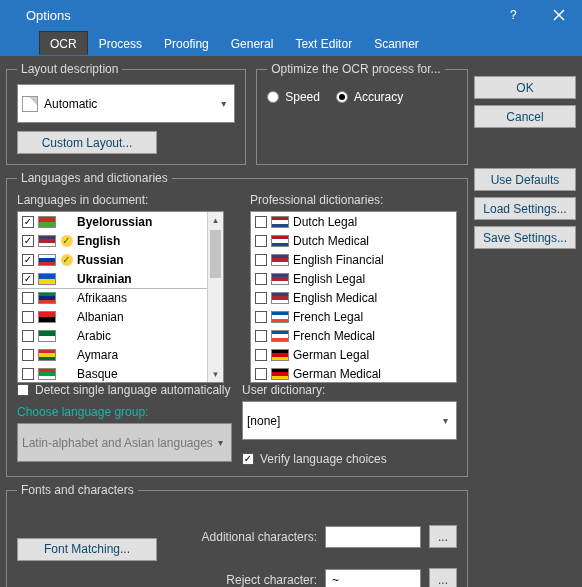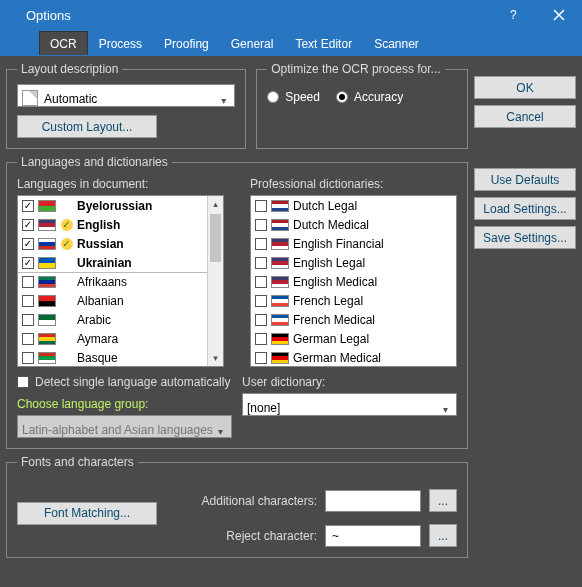--- a/index.html
+++ b/index.html
@@ -12,21 +12,21 @@
   .tab.active { background: #4a4a4a; border: 1px solid #333; border-bottom-color: #4a4a4a; color: #fff; margin-left: 35px; }
   .body { display: flex; padding: 6px; gap: 6px; height: calc(587px - 56px); }
   .main { flex: 1; display: flex; flex-direction: column; gap: 6px; }
   .side { width: 102px; display: flex; flex-direction: column; gap: 6px; padding-top: 14px; }
   .side .gap { height: 28px; }
   .btn { background: #e1e1e1; border: 1px solid #9a9a9a; height: 23px; font-size: 12px; display: flex; align-items: center; justify-content: center; padding: 8px 6px; color: #0c4a6e; }
   fieldset { border: 1px solid #888; margin: 0; padding: 8px 10px 10px 10px; color: #dcdcdc; background: #4a4a4a; }
   legend { color: #dcdcdc; padding: 0 4px; font-size: 12px; }
   .row { display: flex; gap: 10px; }
   .label { color: #dcdcdc; margin-bottom: 4px; }
-  .combo { background: #fff; border: 1px solid #888; height: 23px; display: flex; align-items: flex-end; padding: 0 4px; color: #000; position: relative; }
+  .combo { background: #fff; border: 1px solid #888; height: 39px; display: flex; align-items: center; padding: 0 4px; color: #000; position: relative; }
   .combo.disabled { background: #cfcfcf; color: #777; }
   .combo .arrow { margin-left: auto; font-size: 10px; color:#555; padding:0 4px; }
   .icon-doc { width: 16px; height: 16px; border: 1px solid #999; background: #fff; margin-right: 6px; position:relative; }
   .icon-doc::after { content:''; position:absolute; right:0; top:0; border-width:4px; border-style:solid; border-color:#ccc #ccc transparent transparent; }
   .radio-row { display:flex; gap:16px; margin-top:6px; align-items:center; color:#ffffff; }
   .radio { width:12px; height:12px; border:1px solid #888; border-radius:50%; background:#fff; display:inline-flex; align-items:center; justify-content:center; }
   .radio.sel::after { content:''; width:6px; height:6px; background:#000; border-radius:50%; }
   .listpanel { display:flex; gap:26px; }
   .listcol { flex:1; display:flex; flex-direction:column; }
   .listbox { background:#fff; border:1px solid #888; height:172px; overflow:hidden; position:relative; color:#000; }
@@ -36,27 +36,27 @@
   .scroll-thumb { position:absolute; left:2px; right:2px; top:18px; height:48px; background:#c4c4c4; }
   .li { display:flex; align-items:center; height:19px; padding:0 4px; gap:4px; }
   .li.sep { border-top:1px solid #bbb; }
   .chk { width:12px; height:12px; border:1px solid #555; background:#fff; display:inline-flex; align-items:center; justify-content:center; font-size:10px; line-height:1; }
   .chk.on::after { content:'✓'; color:#000; }
   .flag { width:18px; height:12px; border:1px solid #888; display:inline-block; flex-shrink:0; }
   .dict { width:13px; height:13px; display:inline-flex; align-items:center; justify-content:center; font-size:10px; }
   .dict.on::before { content:'✓'; background:#ffd24a; color:#3a7a00; border-radius:50%; width:12px; height:12px; display:inline-flex; align-items:center; justify-content:center; }
   .liname { white-space:nowrap; }
   .bold { font-weight:600; }
-  .subrow { display:flex; gap:10px; margin-top:8px; }
+  .subrow { display:flex; gap:10px; }
   .half { flex:1; }
   .inline-chk { display:flex; align-items:center; gap:6px; color:#dcdcdc; }
-  .disabled-text { color:#bef264; }
+  .disabled-text { color:#14b8a6; }
   .textinput { background:#fff; border:1px solid #888; height:22px; width:96px; color:#000; padding:0 6px; display:flex; align-items:center; }
   .dots { width:28px; }
-  .fc-row { display:flex; align-items:center; gap:8px; margin-top:12px; justify-content:flex-end; }
+  .fc-row { display:flex; align-items:center; gap:8px; margin-top:20px; justify-content:flex-end; }
   .fc-row .lab { color:#dcdcdc; }
   svg { display:block; }
 </style>
 </head>
 <body>
 
 <div class="titlebar">
   <div class="title">Options</div>
   <div class="tbtn">
     <svg width="12" height="12" viewBox="0 0 12 12">
@@ -246,20 +246,24 @@
             <span class="arrow">▾</span>
           </div>
         </div>
         <div class="half">
           <div class="label">User dictionary:</div>
           <div class="combo">
             <span>[none]</span>
             <span class="arrow">▾</span>
           </div>
           <div style="height:12px"></div>
+          <div class="inline-chk">
+            <span class="chk on"></span>
+            <span>Verify language choices</span>
+          </div>
         </div>
       </div>
     </fieldset>
 
     <fieldset>
       <legend>Fonts and characters</legend>
       <div style="display:flex; gap:13px; align-items:center;">
         <div class="btn" style="width:140px; margin-top:2px;">Font Matching...</div>
         <div style="flex:1">
           <div class="fc-row">

